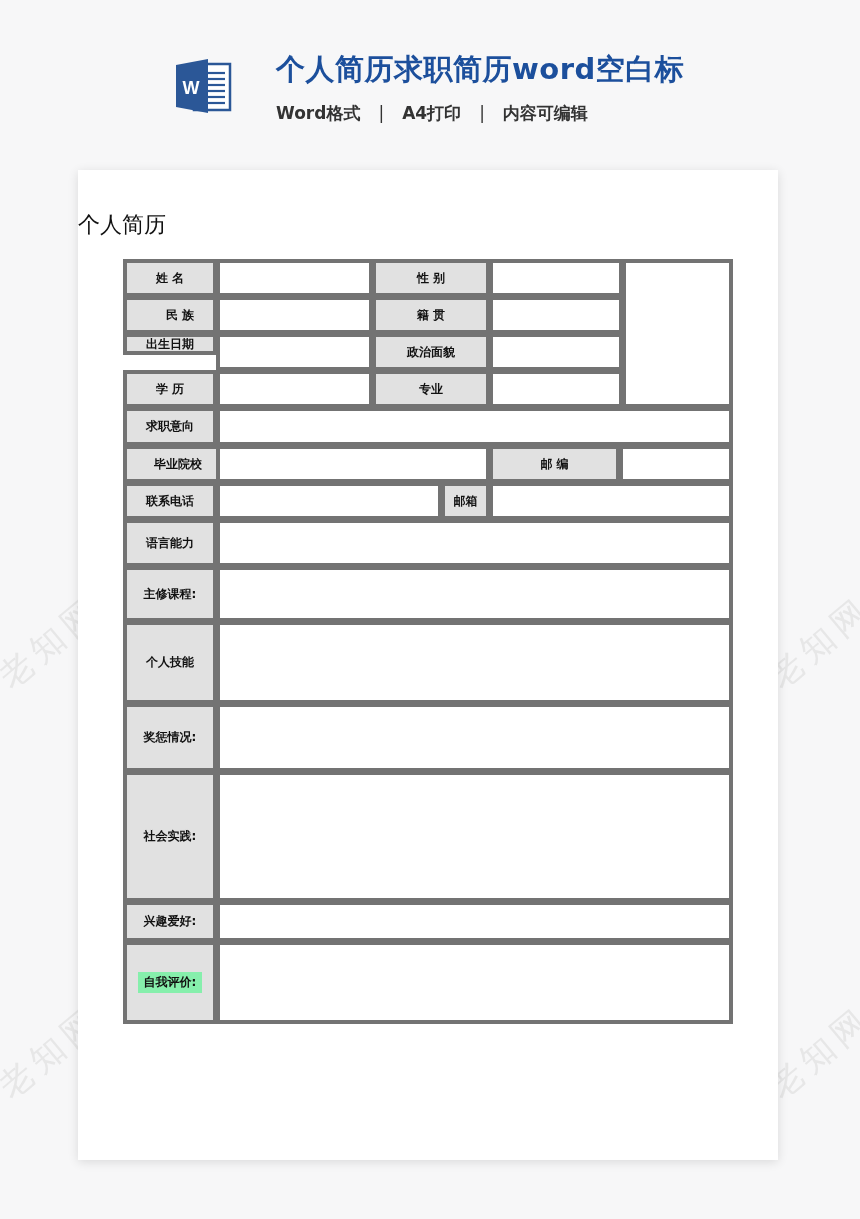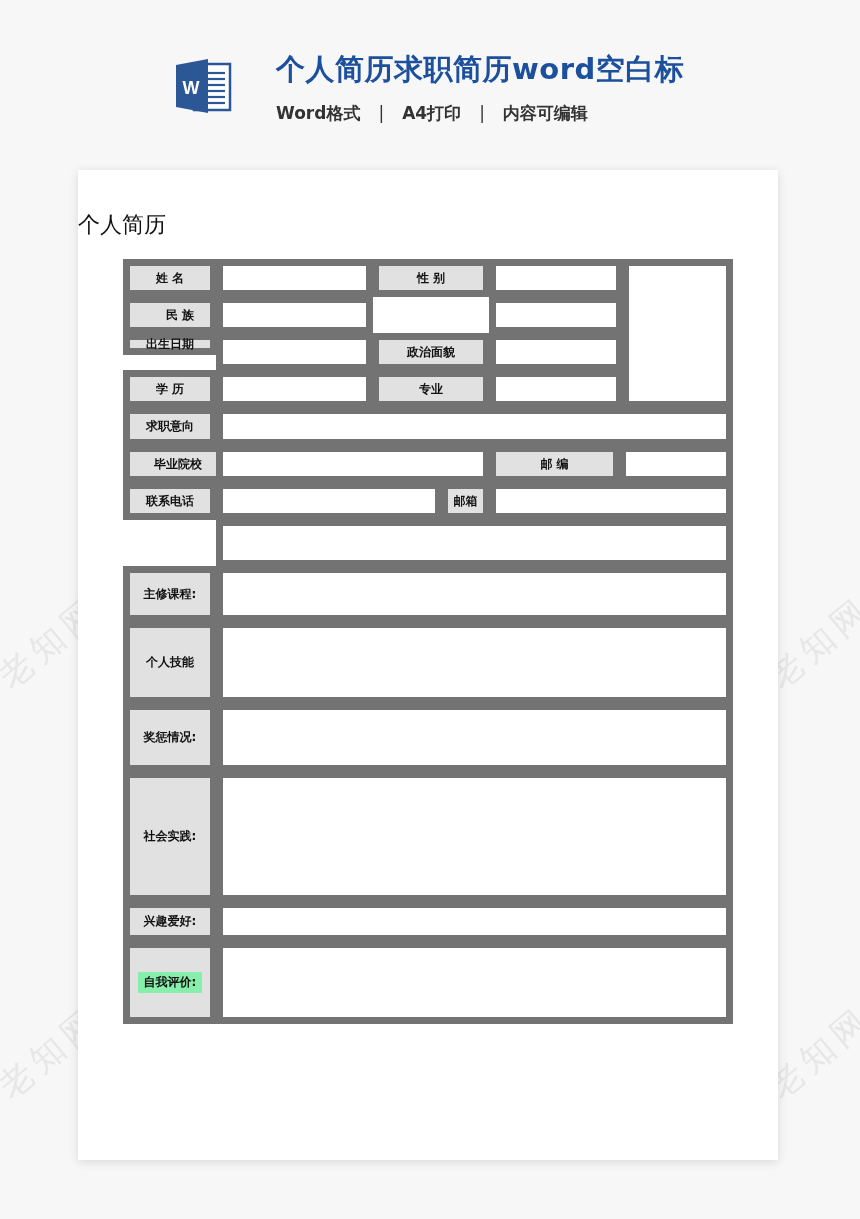--- a/index.html
+++ b/index.html
@@ -21,21 +21,21 @@
   .subtitle .sep { display: inline-block; margin: 0 18px; color: #333; font-weight: normal; }
   .doc {
     position: absolute; left: 78px; top: 170px; width: 700px; height: 990px; background: #fff;
     box-shadow: 0 2px 10px rgba(0,0,0,0.12);
   }
   .doc-title {
     position: absolute; left: 0; width: 700px; top: 40px; text-align: left;
     font-family: "DejaVu Serif", "Liberation Serif", serif; font-size: 22px; color: #111;
   }
   .cell {
-    position: absolute; box-sizing: border-box; border: 7px solid #737373;
+    position: absolute; box-sizing: border-box; border: 4px solid #737373;
     display: flex; align-items: center; justify-content: center;
     font-size: 12px; font-weight: bold; color: #111; background: #fff;
   }
   .lbl { background: #e1e1e1; }
   .watermark {
     position: absolute; font-size: 34px; color: rgba(200,200,200,0.35);
     transform: rotate(-40deg); pointer-events: none; white-space: nowrap;
     font-family: "DejaVu Sans", sans-serif; letter-spacing: 6px;
   }
   .hl { background: #86efac; padding: 2px 6px; }
@@ -74,20 +74,21 @@
   <div class="doc-title">个人简历</div>
 
   <div class="cell lbl" style="left:45px;top:89px;width:94px;height:38px;">姓 名</div>
   <div class="cell" style="left:138px;top:89px;width:157px;height:38px;"></div>
   <div class="cell lbl" style="left:294px;top:89px;width:118px;height:38px;">性 别</div>
   <div class="cell" style="left:411px;top:89px;width:134px;height:38px;"></div>
   <div class="cell" style="left:544px;top:89px;width:111px;height:149px;"></div>
 
   <div class="cell lbl" style="left:45px;top:126px;width:94px;height:38px;padding-left:20px;">民 族</div>
   <div class="cell" style="left:138px;top:126px;width:157px;height:38px;"></div>
+  <div class="cell lbl" style="left:294px;top:126px;width:118px;height:38px;">籍 贯</div>
   <div class="cell" style="left:411px;top:126px;width:134px;height:38px;"></div>
 
   <div class="cell lbl" style="left:45px;top:163px;width:94px;height:22px;">出生日期</div>
   <div class="cell" style="left:138px;top:163px;width:157px;height:38px;"></div>
   <div class="cell lbl" style="left:294px;top:163px;width:118px;height:38px;">政治面貌</div>
   <div class="cell" style="left:411px;top:163px;width:134px;height:38px;"></div>
 
   <div class="cell lbl" style="left:45px;top:200px;width:94px;height:38px;">学 历</div>
   <div class="cell" style="left:138px;top:200px;width:157px;height:38px;"></div>
   <div class="cell lbl" style="left:294px;top:200px;width:118px;height:38px;">专业</div>
@@ -99,20 +100,21 @@
   <div class="cell lbl" style="left:45px;top:275px;width:110px;height:38px;text-align:right;">毕业院校</div>
   <div class="cell" style="left:138px;top:275px;width:274px;height:38px;"></div>
   <div class="cell lbl" style="left:411px;top:275px;width:131px;height:38px;">邮 编</div>
   <div class="cell" style="left:541px;top:275px;width:114px;height:38px;"></div>
 
   <div class="cell lbl" style="left:45px;top:312px;width:94px;height:38px;">联系电话</div>
   <div class="cell" style="left:138px;top:312px;width:226px;height:38px;"></div>
   <div class="cell lbl" style="left:363px;top:312px;width:49px;height:38px;">邮箱</div>
   <div class="cell" style="left:411px;top:312px;width:244px;height:38px;"></div>
 
+  <div class="cell lbl" style="left:45px;top:349px;width:94px;height:48px;">语言能力</div>
   <div class="cell" style="left:138px;top:349px;width:517px;height:48px;"></div>
 
   <div class="cell lbl" style="left:45px;top:396px;width:94px;height:56px;">主修课程:</div>
   <div class="cell" style="left:138px;top:396px;width:517px;height:56px;"></div>
 
   <div class="cell lbl" style="left:45px;top:451px;width:94px;height:83px;">个人技能</div>
   <div class="cell" style="left:138px;top:451px;width:517px;height:83px;"></div>
 
   <div class="cell lbl" style="left:45px;top:533px;width:94px;height:69px;">奖惩情况:</div>
   <div class="cell" style="left:138px;top:533px;width:517px;height:69px;"></div>

